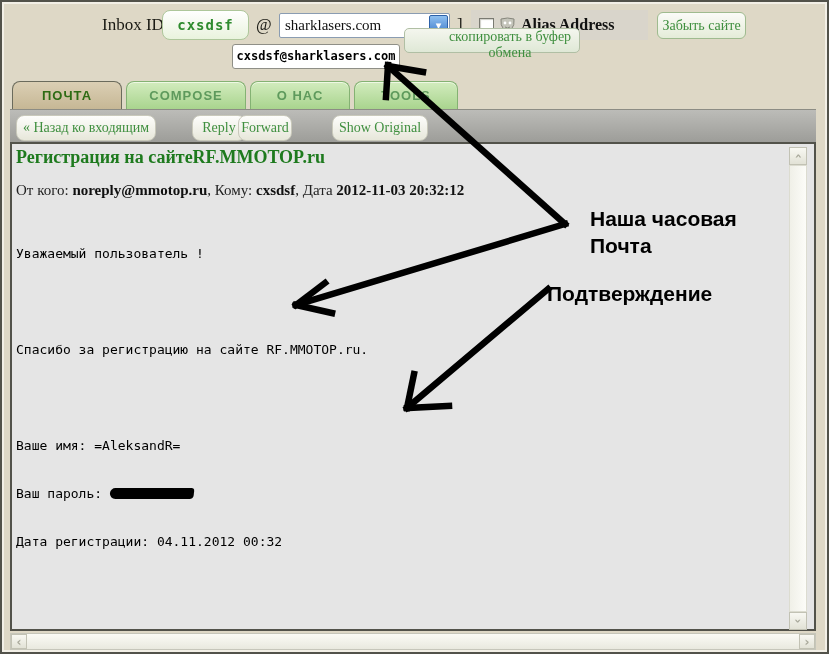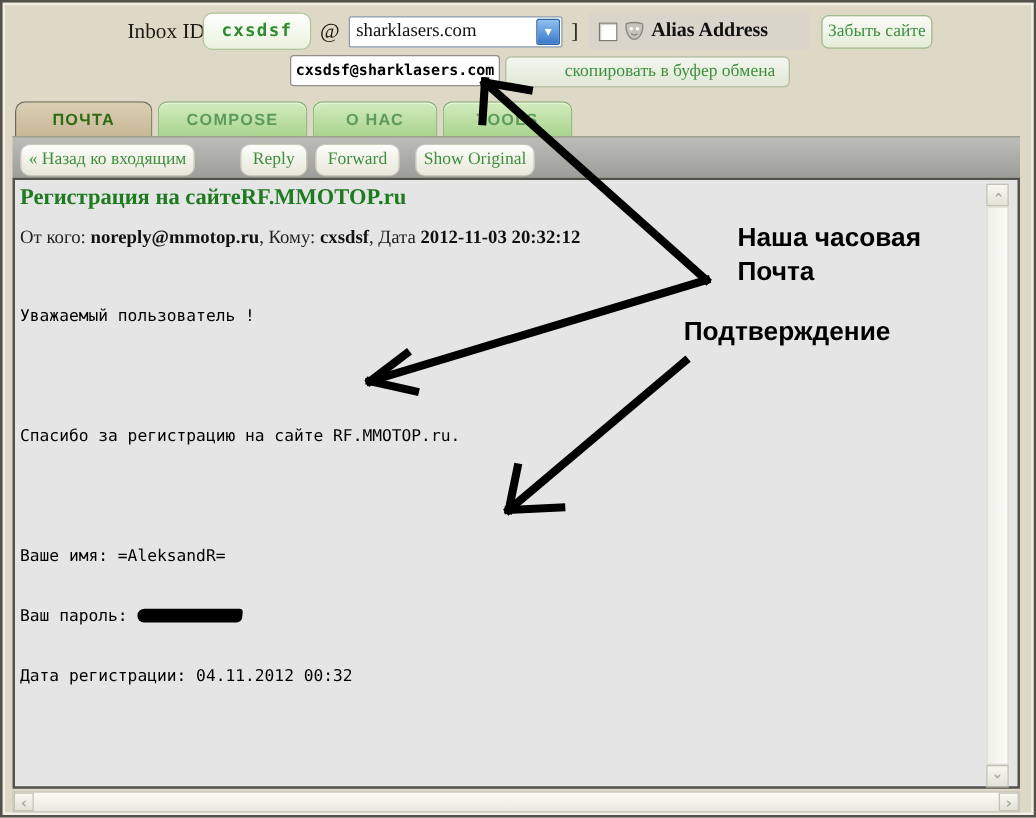--- a/index.html
+++ b/index.html
@@ -63,21 +63,21 @@
   }
   #forget-button { position:absolute; left:655px; top:10px; width:89px; height:27px; }
 
   
   #email-address-box {
     position:absolute; left:230px; top:42px; width:168px; height:25px;
     background:#ffffff; border:1px solid #8f8f87; border-radius:3px;
     font-family:"DejaVu Sans Mono", monospace; font-weight:bold; font-size:12px;
     text-align:center; line-height:23px; color:#000; cursor:text;
   }
-  #copy-button { position:absolute; left:402px; top:43px; width:228px; height:25px;
+  #copy-button { position:absolute; left:402px; top:26px; width:176px; height:25px;
     border-radius:5px; border-color:#b0bfa4;
     background:linear-gradient(#f4f6ee,#dfe8d6);padding-left:36px; }
 
   
   .tab {
     position:absolute; top:79px; height:28px; border-radius:8px 8px 0 0;
     font-family:"Liberation Sans", sans-serif; font-weight:bold; font-size:13px;
     letter-spacing:1px; text-align:center; line-height:28px; cursor:pointer;
   }
   .tab.active {
@@ -97,21 +97,21 @@
   
   #toolbar {
     position:absolute; left:8px; top:107px; width:806px; height:33px;
     background:linear-gradient(#bcbcb8,#9d9d99);
     border-top:1px solid #8c8c84;
   }
   .tb-btn { position:absolute; top:5px; height:26px; border-radius:8px;
     border-color:#c9c9bb; background:linear-gradient(#fdfdfb,#e7e7da); }
   #back-button     { left:6px;   width:140px; }
   #reply-button    { left:182px; width:54px; }
-  #forward-button  { left:242px; width:68px; }
+  #forward-button  { left:228px; width:54px; }
   #showorig-button { left:322px; width:96px; }
 
   
   #content {
     position:absolute; left:8px; top:140px; width:806px; height:489px;
     background:#e5e5e5; border:2px solid #52524a;
   }
   #subject { position:absolute; left:4px; top:3px;
     font-size:18px; font-weight:bold; color:#1e7a1e; }
   #from-line { position:absolute; left:4px; top:38px; font-size:15px; color:#222; }
@@ -150,21 +150,21 @@
     position:absolute; left:8px; top:631px; width:806px; height:17px;
     background:linear-gradient(#fbfbf5,#e9e9df);
     border:1px solid #c6c6ba; cursor:pointer;
   }
   #hscroll-left  { left:9px;   top:632px; width:16px; height:15px; font-size:12px; }
   #hscroll-right { left:797px; top:632px; width:16px; height:15px; font-size:12px; }
 
   
   .annotation {
     position:absolute; font-family:"Liberation Sans", sans-serif;
-    font-weight:bold; font-size:21px; color:#000; line-height:27px;
+    font-weight:bold; font-size:21px; color:#000; line-height:27px;margin-top:28px;
   }
   #annotation-hourly { left:588px; top:175px; width:175px; }
   #annotation-confirm { left:545px; top:250px; width:230px; }
 
   #arrow-overlay {
     position:absolute; left:0; top:0; width:829px; height:654px;
     pointer-events:none; z-index:50;
   }
 </style>
 </head>

